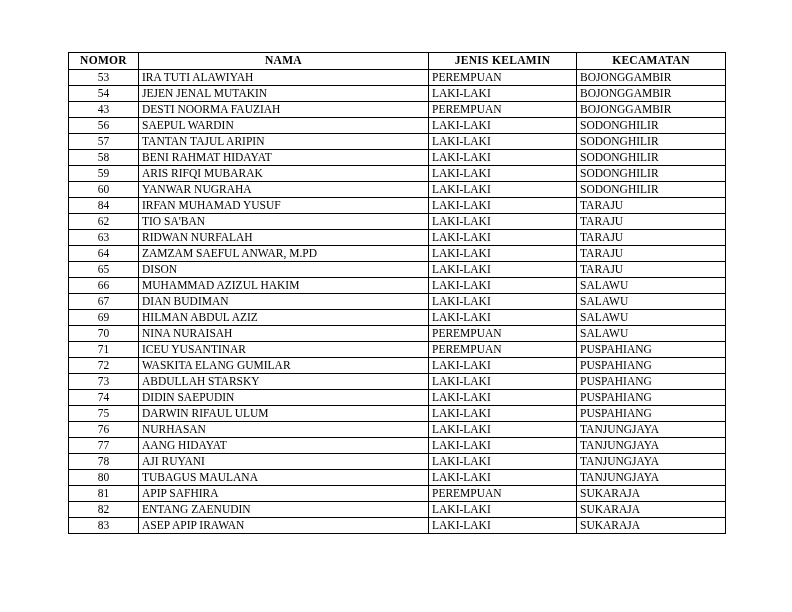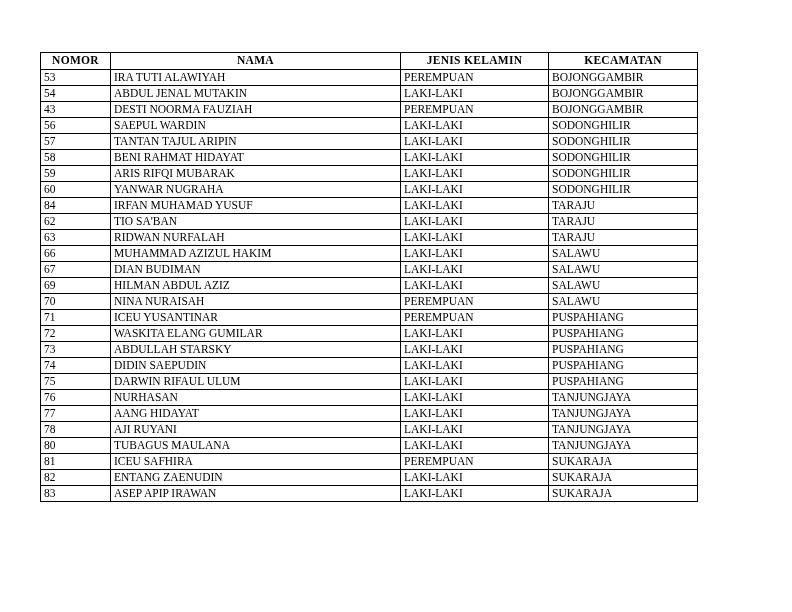--- a/index.html
+++ b/index.html
@@ -15,21 +15,21 @@
     overflow: hidden;
   }
   .page {
     position: relative;
     width: 792px;
     height: 612px;
     box-sizing: border-box;
   }
   .table-wrap {
     position: absolute;
-    left: 40px;
+    left: 68px;
     top: 52px;
     width: 657px;
   }
   table.data {
     border-collapse: collapse;
     width: 657px;
     table-layout: fixed;
   }
   table.data th,
   table.data td {
@@ -48,21 +48,21 @@
     text-align: center;
     letter-spacing: 0.3px;
     height: 17px;
   }
   
   col.c-nomor { width: 70px; }
   col.c-nama  { width: 290px; }
   col.c-jk    { width: 148px; }
   col.c-kec   { width: 149px; }
 
-  td.num { text-align: left; }
+  td.num { text-align: center; }
   td.txt { text-align: left; }
 </style>
 </head>
 <body>
 
 <div class="page">
   <div class="table-wrap">
     <table class="data">
       <colgroup>
         <col class="c-nomor">
@@ -80,21 +80,21 @@
       </thead>
       <tbody id="table-body">
           <tr>
             <td class="num">53</td>
             <td class="txt">IRA TUTI ALAWIYAH</td>
             <td class="txt">PEREMPUAN</td>
             <td class="txt">BOJONGGAMBIR</td>
           </tr>
           <tr>
             <td class="num">54</td>
-            <td class="txt">ABDUL JENAL MUTAKIN</td>
+            <td class="txt">JEJEN JENAL MUTAKIN</td>
             <td class="txt">LAKI-LAKI</td>
             <td class="txt">BOJONGGAMBIR</td>
           </tr>
           <tr>
             <td class="num">43</td>
             <td class="txt">DESTI NOORMA FAUZIAH</td>
             <td class="txt">PEREMPUAN</td>
             <td class="txt">BOJONGGAMBIR</td>
           </tr>
           <tr>
@@ -139,20 +139,32 @@
             <td class="txt">LAKI-LAKI</td>
             <td class="txt">TARAJU</td>
           </tr>
           <tr>
             <td class="num">63</td>
             <td class="txt">RIDWAN NURFALAH</td>
             <td class="txt">LAKI-LAKI</td>
             <td class="txt">TARAJU</td>
           </tr>
           <tr>
+            <td class="num">64</td>
+            <td class="txt">ZAMZAM SAEFUL ANWAR, M.PD</td>
+            <td class="txt">LAKI-LAKI</td>
+            <td class="txt">TARAJU</td>
+          </tr>
+          <tr>
+            <td class="num">65</td>
+            <td class="txt">DISON</td>
+            <td class="txt">LAKI-LAKI</td>
+            <td class="txt">TARAJU</td>
+          </tr>
+          <tr>
             <td class="num">66</td>
             <td class="txt">MUHAMMAD AZIZUL HAKIM</td>
             <td class="txt">LAKI-LAKI</td>
             <td class="txt">SALAWU</td>
           </tr>
           <tr>
             <td class="num">67</td>
             <td class="txt">DIAN BUDIMAN</td>
             <td class="txt">LAKI-LAKI</td>
             <td class="txt">SALAWU</td>
@@ -218,21 +230,21 @@
             <td class="txt">TANJUNGJAYA</td>
           </tr>
           <tr>
             <td class="num">80</td>
             <td class="txt">TUBAGUS MAULANA</td>
             <td class="txt">LAKI-LAKI</td>
             <td class="txt">TANJUNGJAYA</td>
           </tr>
           <tr>
             <td class="num">81</td>
-            <td class="txt">ICEU SAFHIRA</td>
+            <td class="txt">APIP SAFHIRA</td>
             <td class="txt">PEREMPUAN</td>
             <td class="txt">SUKARAJA</td>
           </tr>
           <tr>
             <td class="num">82</td>
             <td class="txt">ENTANG ZAENUDIN</td>
             <td class="txt">LAKI-LAKI</td>
             <td class="txt">SUKARAJA</td>
           </tr>
           <tr>

